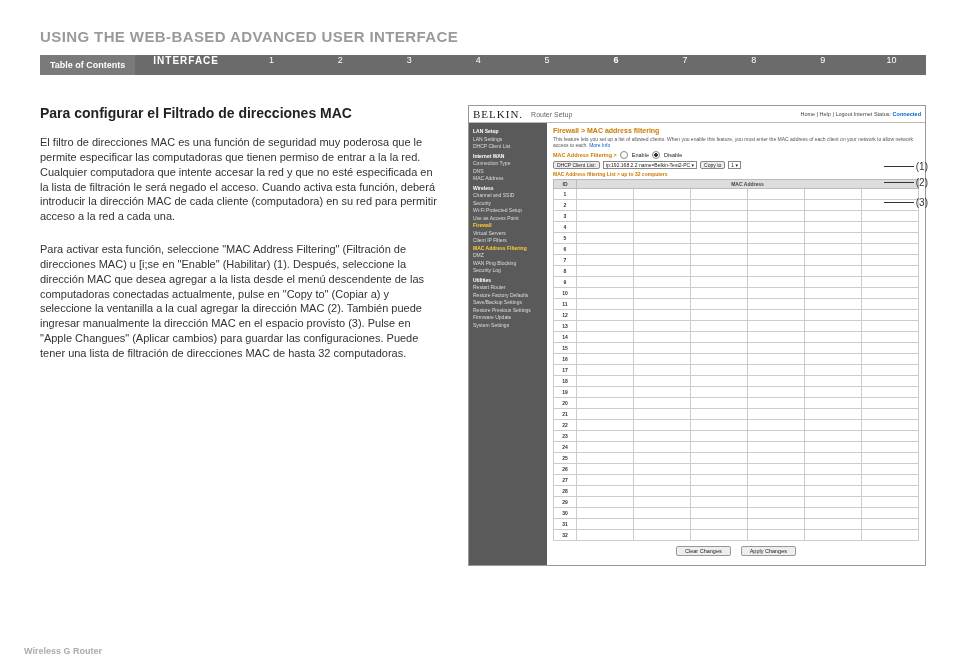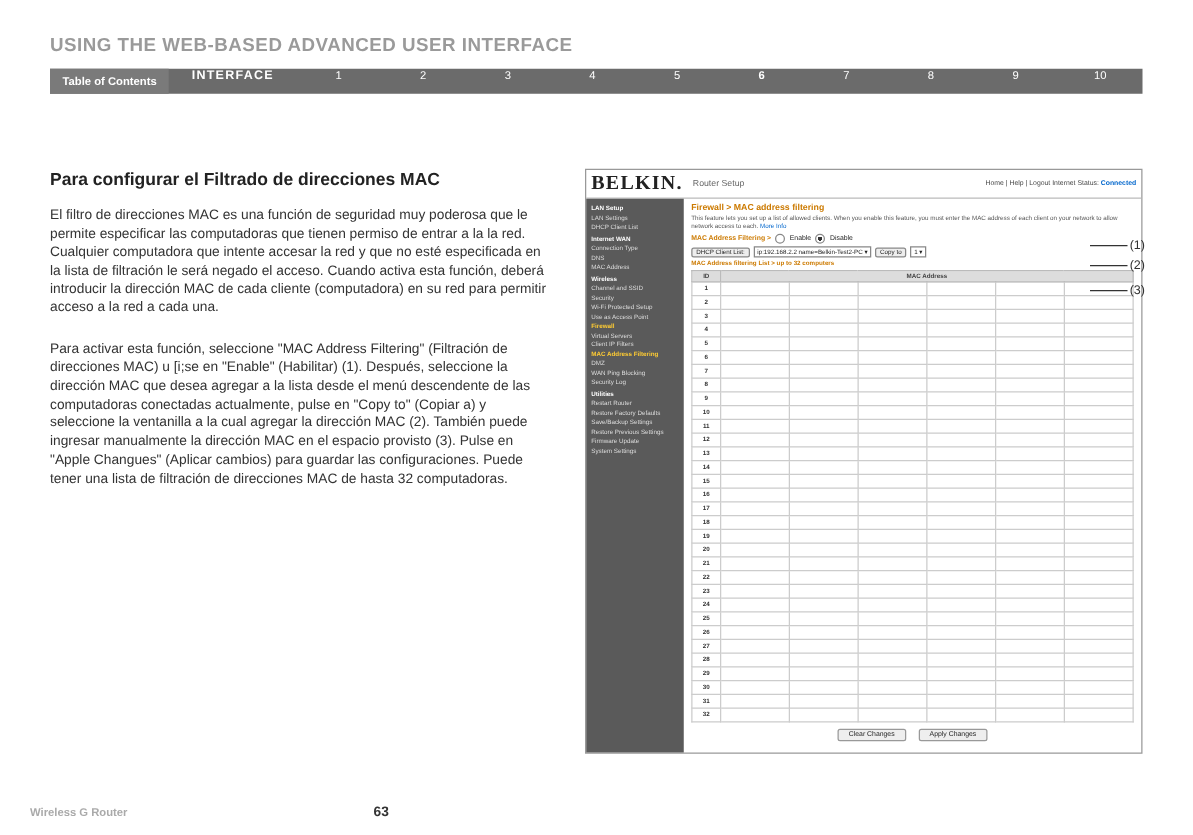--- a/index.html
+++ b/index.html
@@ -1,31 +1,31 @@
 <!DOCTYPE html>
 <html><head>
 <meta charset="utf-8">
 <style>
   html,body{margin:0;padding:0;background:#fff;font-family:Arial,Helvetica,sans-serif;color:#222;}
-  .page{width:954px;height:668px;position:relative;box-sizing:border-box;padding:28px 40px 0 40px;border-radius:15px;}
+  .page{width:954px;height:668px;position:relative;box-sizing:border-box;padding:28px 28px 0 40px;border-radius:15px;}
   .page-title{font-size:15px;font-weight:bold;color:#9a9a9a;letter-spacing:0.4px;margin-bottom:10px;}
   .nav-bar{background:#6b6b6b;height:20px;display:flex;color:#fff;font-size:9px;}
   .nav-toc{background:#7a7a7a;padding:0 10px;height:100%;display:flex;align-items:center;font-weight:bold;}
   .nav-sections{font-weight:bold;font-size:10px;padding:0 18px;letter-spacing:1px;}
   .nav-nums{display:flex;flex:1;}
   .nav-num{flex:1;text-align:center;}
   .nav-num.active{font-weight:bold;}
-  .body-row{display:flex;margin-top:60px;gap:28px;}
+  .body-row{display:flex;margin-top:30px;gap:28px;}
   .left-col{flex:0 0 400px;}
   .subheading{font-size:14px;font-weight:bold;color:#222;margin-bottom:14px;}
   .para{font-size:11px;line-height:1.35;color:#333;margin-bottom:18px;}
   .right-col{flex:1;position:relative;}
   .router-frame{border:1px solid #999;font-size:6px;background:#fff;}
   .router-top{display:flex;align-items:center;border-bottom:1px solid #bbb;padding:2px 4px;}
-  .router-brand{font-family:Georgia,serif;font-size:16px;font-weight:bold;letter-spacing:1px;color:#222;}
+  .router-brand{font-family:Georgia,serif;font-size:11px;font-weight:normal;letter-spacing:1px;color:#222;}
   .router-setup{color:#666;font-size:7px;margin-left:8px;}
   .router-links{margin-left:auto;font-size:5.5px;color:#444;}
   .router-links .connected{color:#0066cc;font-weight:bold;}
   .router-body{display:flex;}
   .router-sidebar{background:#5a5a5a;color:#ddd;width:70px;padding:3px 4px;font-size:5px;line-height:1.5;}
   .router-sidebar .hdr{font-weight:bold;color:#fff;margin-top:2px;}
   .router-sidebar .yl{color:#ffcc33;font-weight:bold;}
   .router-main{flex:1;padding:4px 6px;}
   .rm-title{color:#cc7a00;font-weight:bold;font-size:7px;margin-bottom:2px;}
   .rm-desc{font-size:5px;color:#555;line-height:1.2;margin-bottom:3px;}
@@ -455,16 +455,15 @@
         <div class="co" style="top:36px;right:0;">
             <span class="co-line"></span>
             <span>(3)</span>
           </div>
       </div>
     </div>
   </div>
 
   <div class="footer">
     <span class="footer-left">Wireless G Router</span>
-    <span class="footer-page">63</span>
     <span style="flex:1"></span>
   </div>
 </div>
 
 </body></html>

